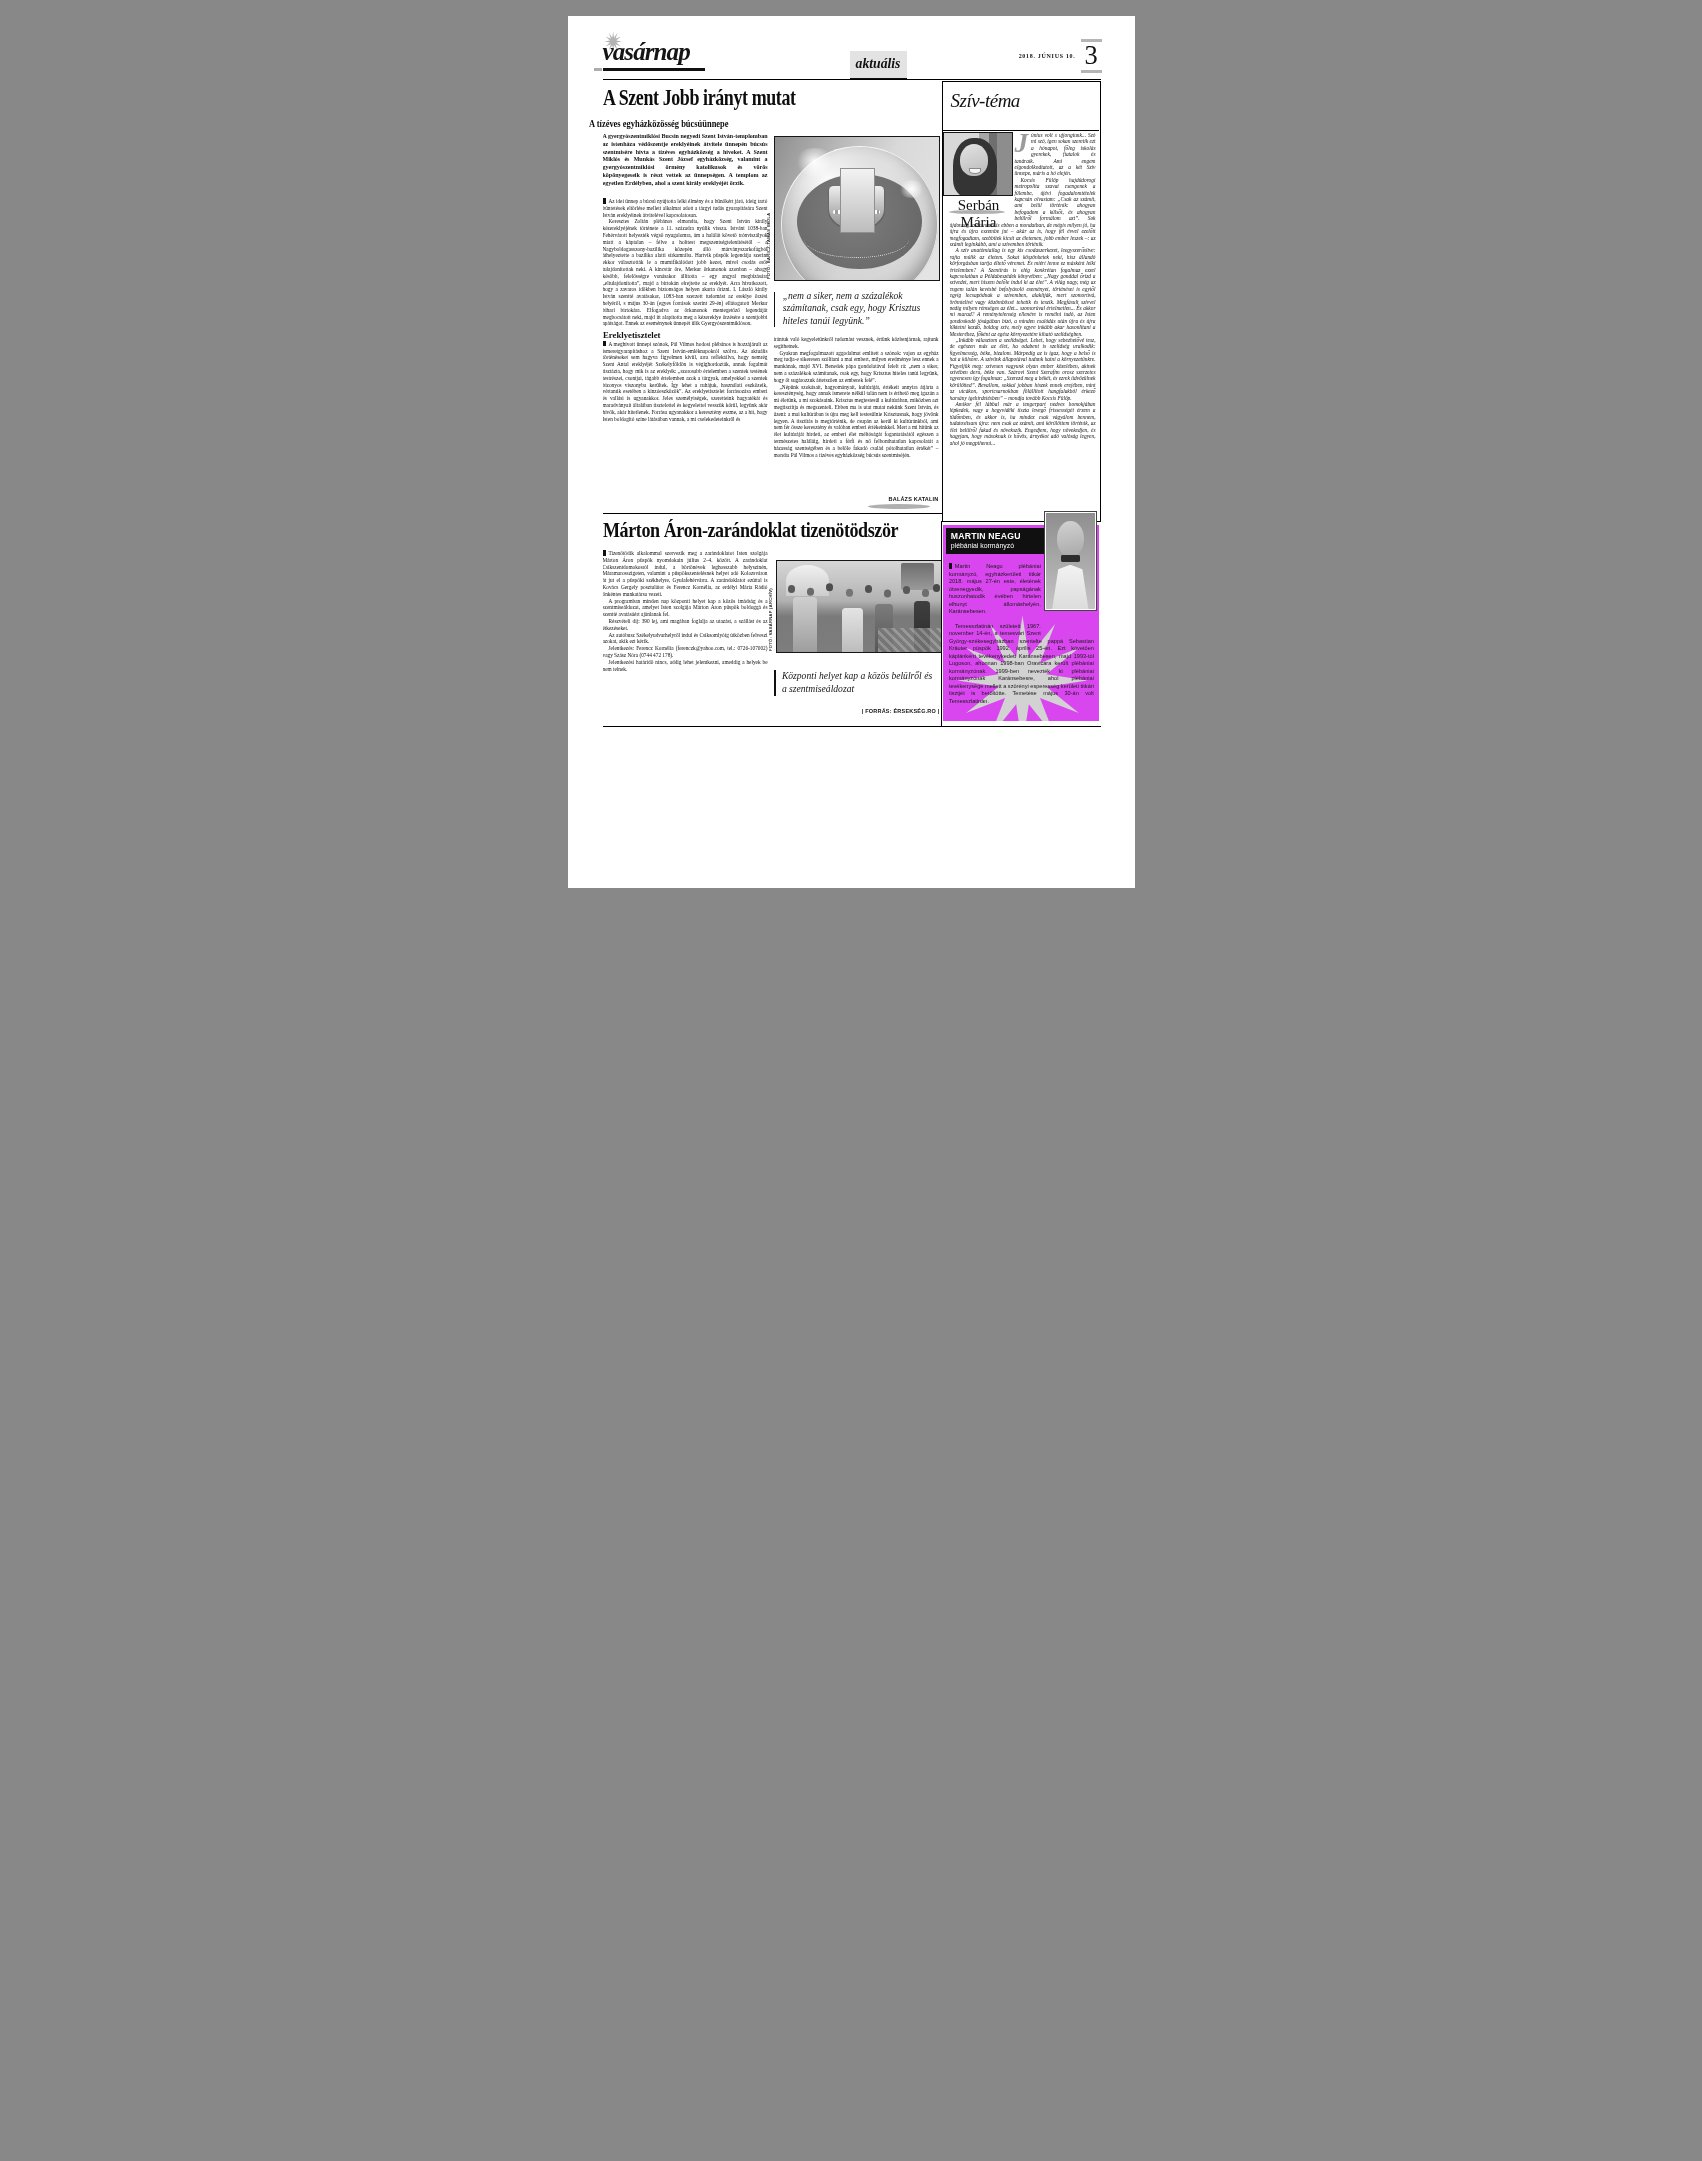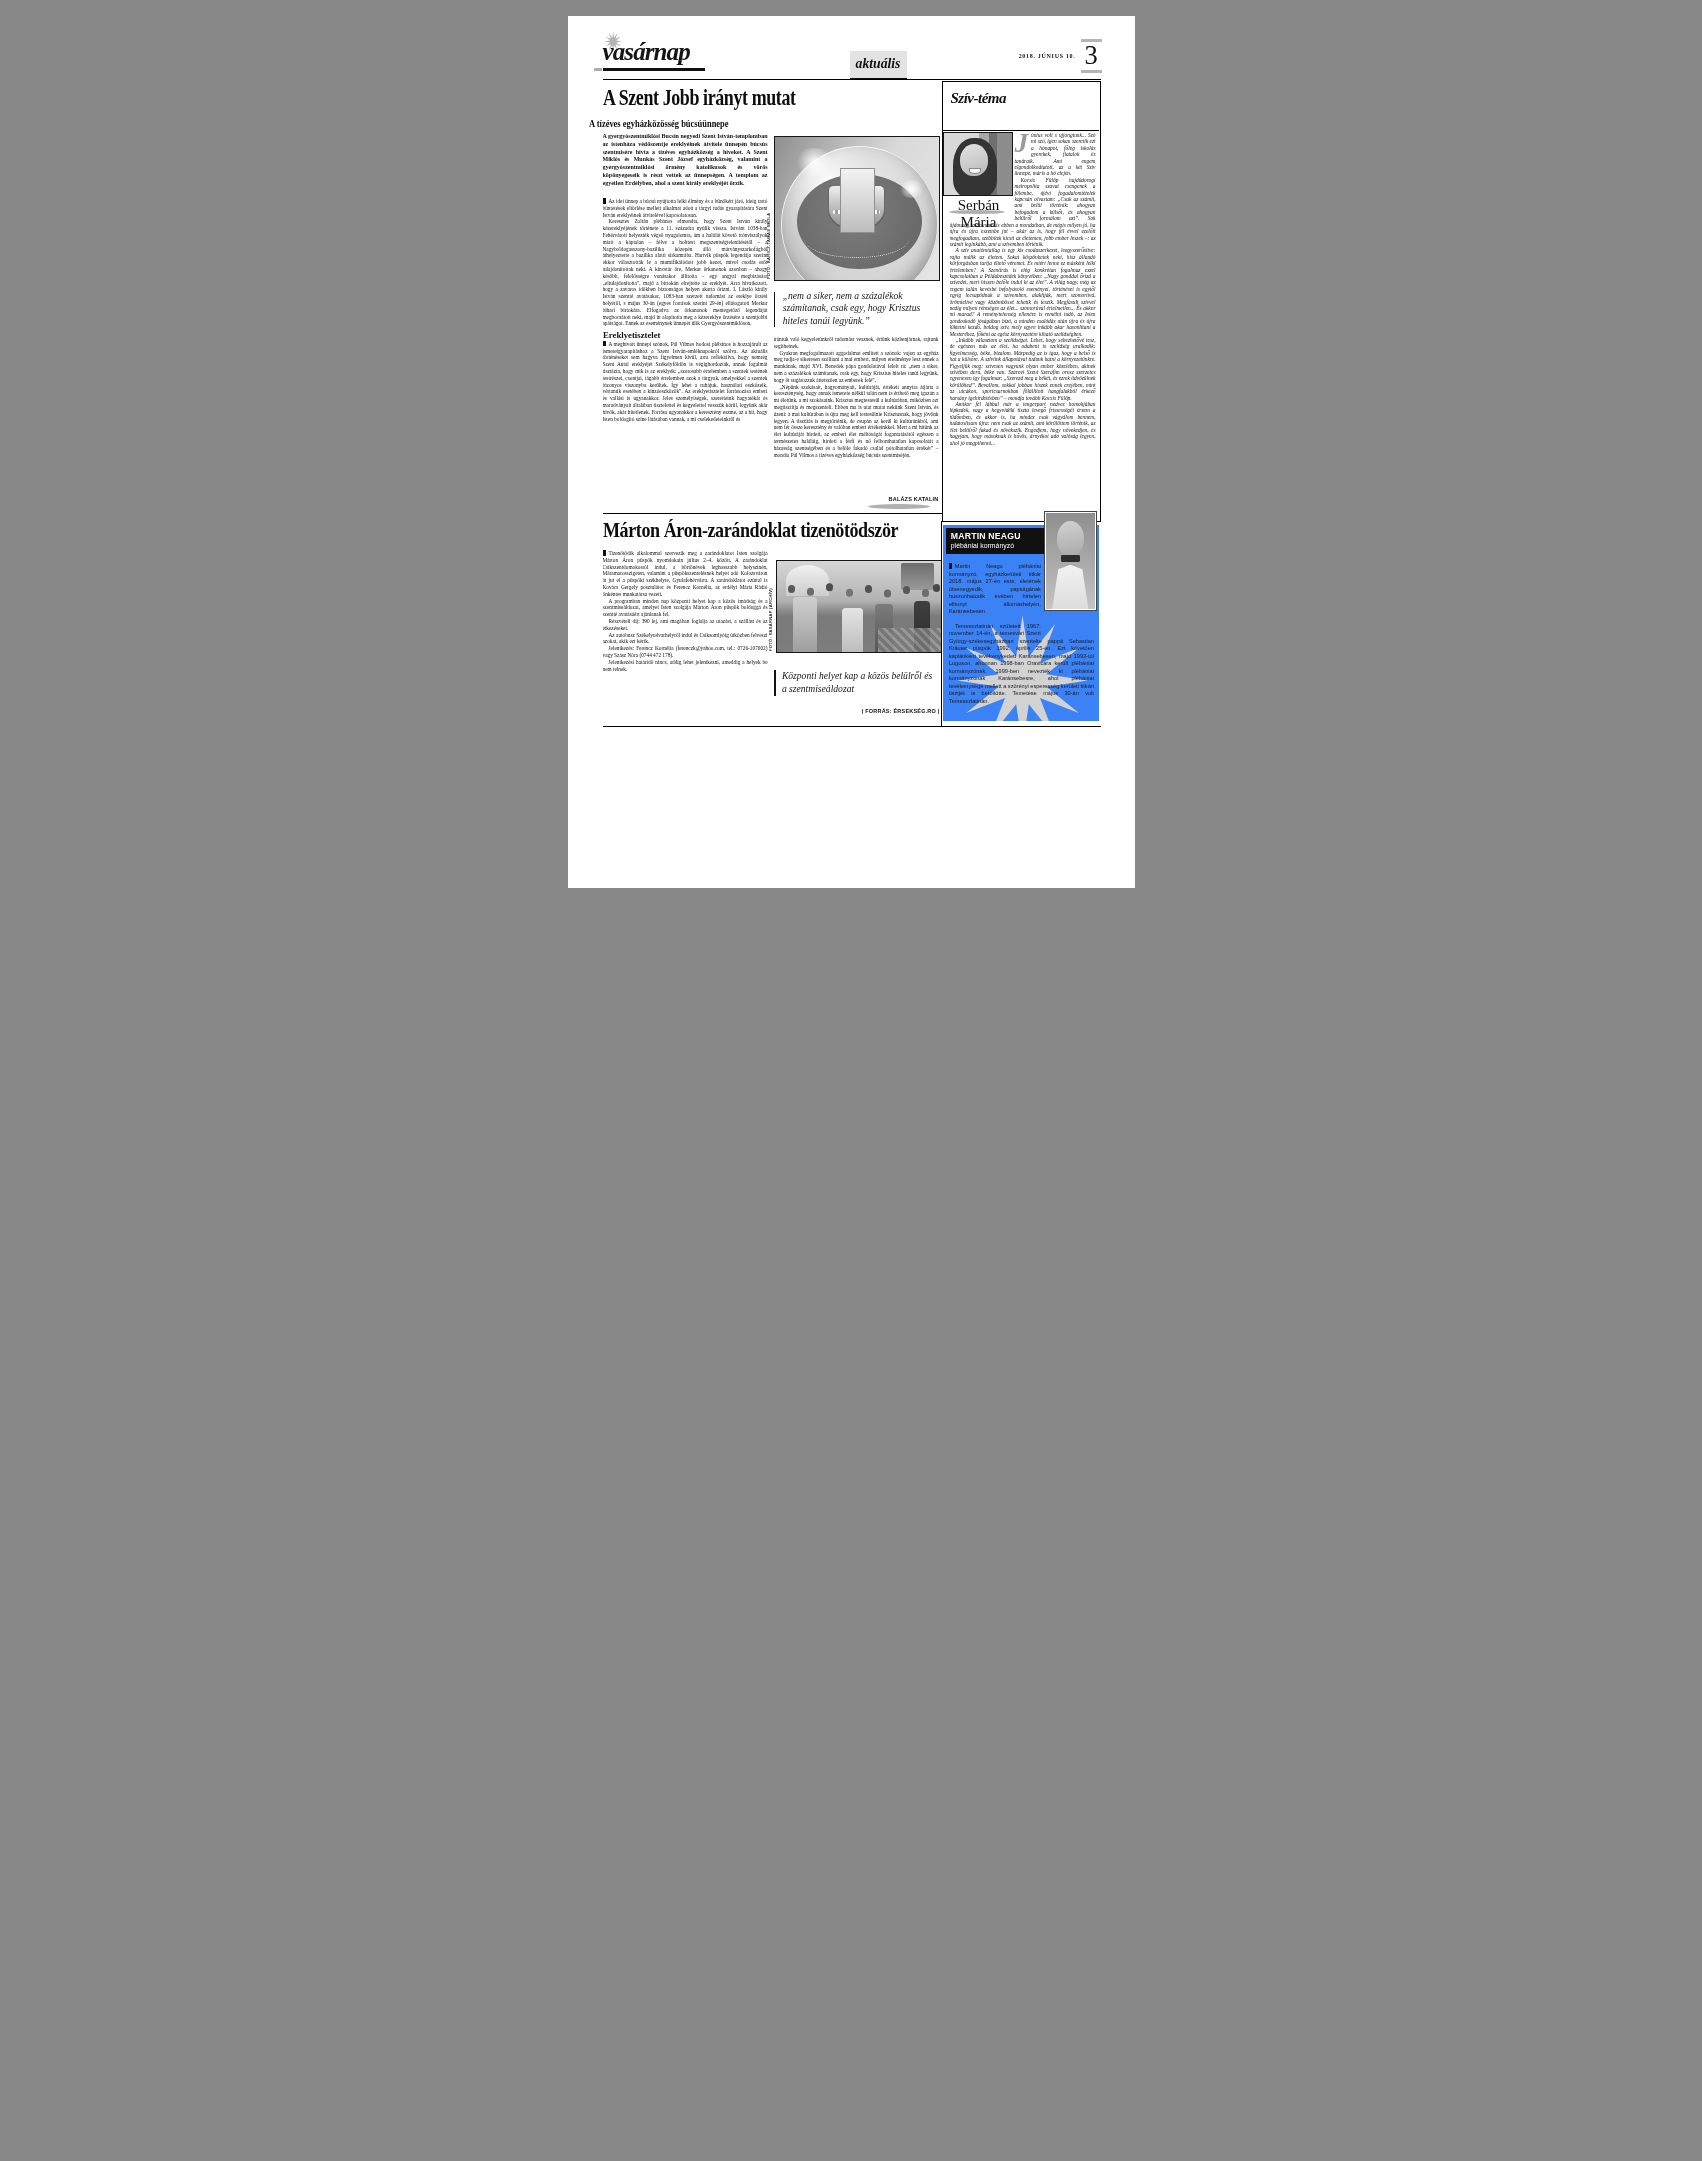--- a/index.html
+++ b/index.html
@@ -35,21 +35,21 @@
   .pq-bar{background:#111;width:1.8px;}
   .byline{font-family:"Liberation Sans",sans-serif;font-weight:bold;font-size:5.5px;letter-spacing:0.2px;text-align:right;}
   .oval{background:#b0b0b0;border-radius:50%;}
   .vcred{writing-mode:vertical-rl;transform:rotate(180deg);font-family:"Liberation Sans",sans-serif;
          font-weight:bold;font-size:4.1px;letter-spacing:0.3px;color:#2a2a2a;white-space:nowrap;}
   .caption{font-style:italic;font-size:9.6px;line-height:13px;color:#151515;}
   .source{font-family:"Liberation Sans",sans-serif;font-weight:bold;font-size:5.5px;letter-spacing:0.2px;text-align:right;}
 
   
   .sziv-box{border:0.9px solid #000;}
-  .sziv-title{font-style:italic;font-size:15px;font-weight:bold;letter-spacing:-0.5px;}
+  .sziv-title{font-style:italic;font-size:19px;font-weight:normal;letter-spacing:-0.5px;}
   .sziv-txt{font-style:italic;font-size:5.4px;line-height:6.4px;text-align:justify;}
   .sziv-txt .ind{text-indent:6px;}
   .dropcap{float:left;font-style:italic;font-size:27.5px;line-height:20px;color:#9b9b9b;font-weight:bold;
            margin:0.9px 2.7px 0 0;}
   .author-caption{font-size:15px;}
 
   
   .photo{overflow:hidden;background:#bbb;}
   .ph-border{border:0.9px solid #161616;}
   
@@ -84,21 +84,21 @@
   .hair{position:absolute;left:14%;top:8%;width:64%;height:96%;border-radius:46% 46% 30% 30%;background:#343434;}
   .face{position:absolute;left:24%;top:18%;width:42%;height:52%;border-radius:50% 50% 46% 46%;
         background:linear-gradient(160deg,#e3e3e3,#b9b9b9);}
   .smile{position:absolute;left:38%;top:56%;width:14%;height:7%;border-radius:0 0 50% 50%;background:#f5f5f5;border:0.5px solid #8a8a8a;}
   .priest{background:linear-gradient(180deg,#8f8f8f,#ababab 55%,#c4c4c4);}
   .p-head{position:absolute;left:22%;top:8%;width:56%;height:38%;border-radius:48%;background:linear-gradient(170deg,#d2d2d2,#a8a8a8);}
   .p-collar{position:absolute;left:30%;top:44%;width:40%;height:7%;background:#2d2d2d;border-radius:1.4px;}
   .p-robe{position:absolute;left:6%;bottom:0;width:88%;height:46%;background:linear-gradient(#f2f2f2,#dcdcdc);
           clip-path:polygon(18% 100%,82% 100%,92% 100%,78% 10%,50% 0,22% 10%,8% 100%);}
   
-  .mn-panel{background:#3b82f6;}
+  .mn-panel{background:#d946ef;}
   .wm-clip{position:absolute;left:0;top:0;width:100%;height:100%;overflow:hidden;}
   .mn-bar{background:#101010;color:#fff;}
   .mn-name{font-family:"Liberation Sans",sans-serif;font-weight:bold;font-size:8.7px;letter-spacing:0.2px;color:#fff;}
   .mn-role{font-family:"Liberation Sans",sans-serif;font-size:6.9px;color:#fff;}
   .mn-txt{font-family:"Liberation Sans",sans-serif;font-size:5.6px;line-height:7.5px;text-align:justify;color:#1c1c1c;position:relative;}
   .mn-txt .ind{text-indent:6px;}
   .clip{overflow:hidden;}
 </style>
 </head>
 <body>

